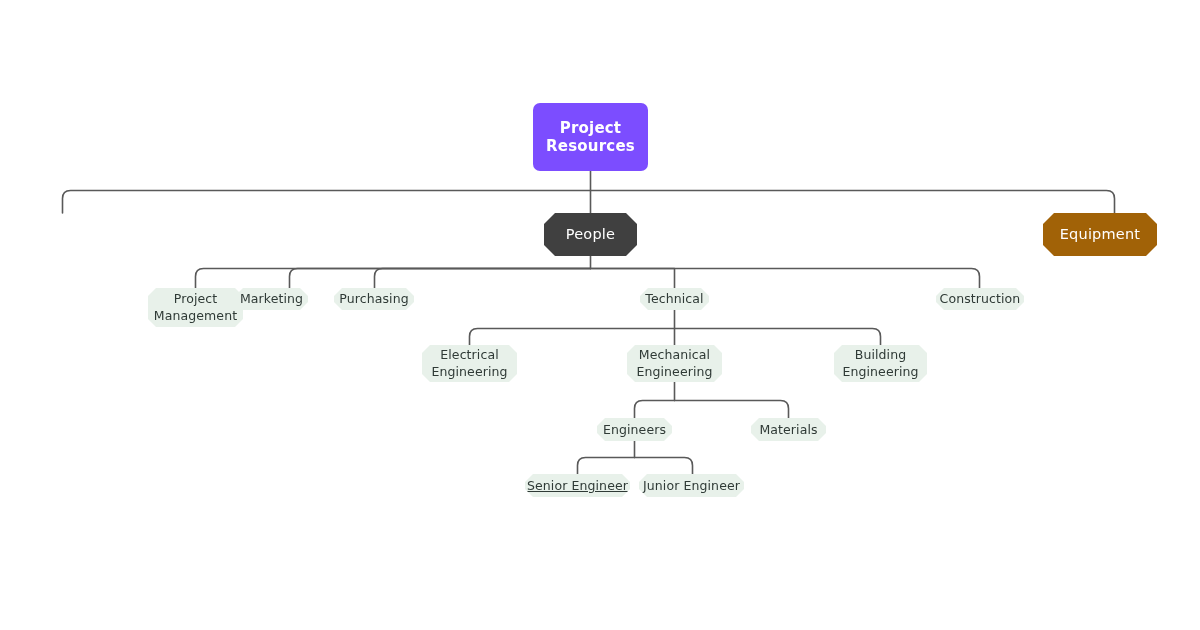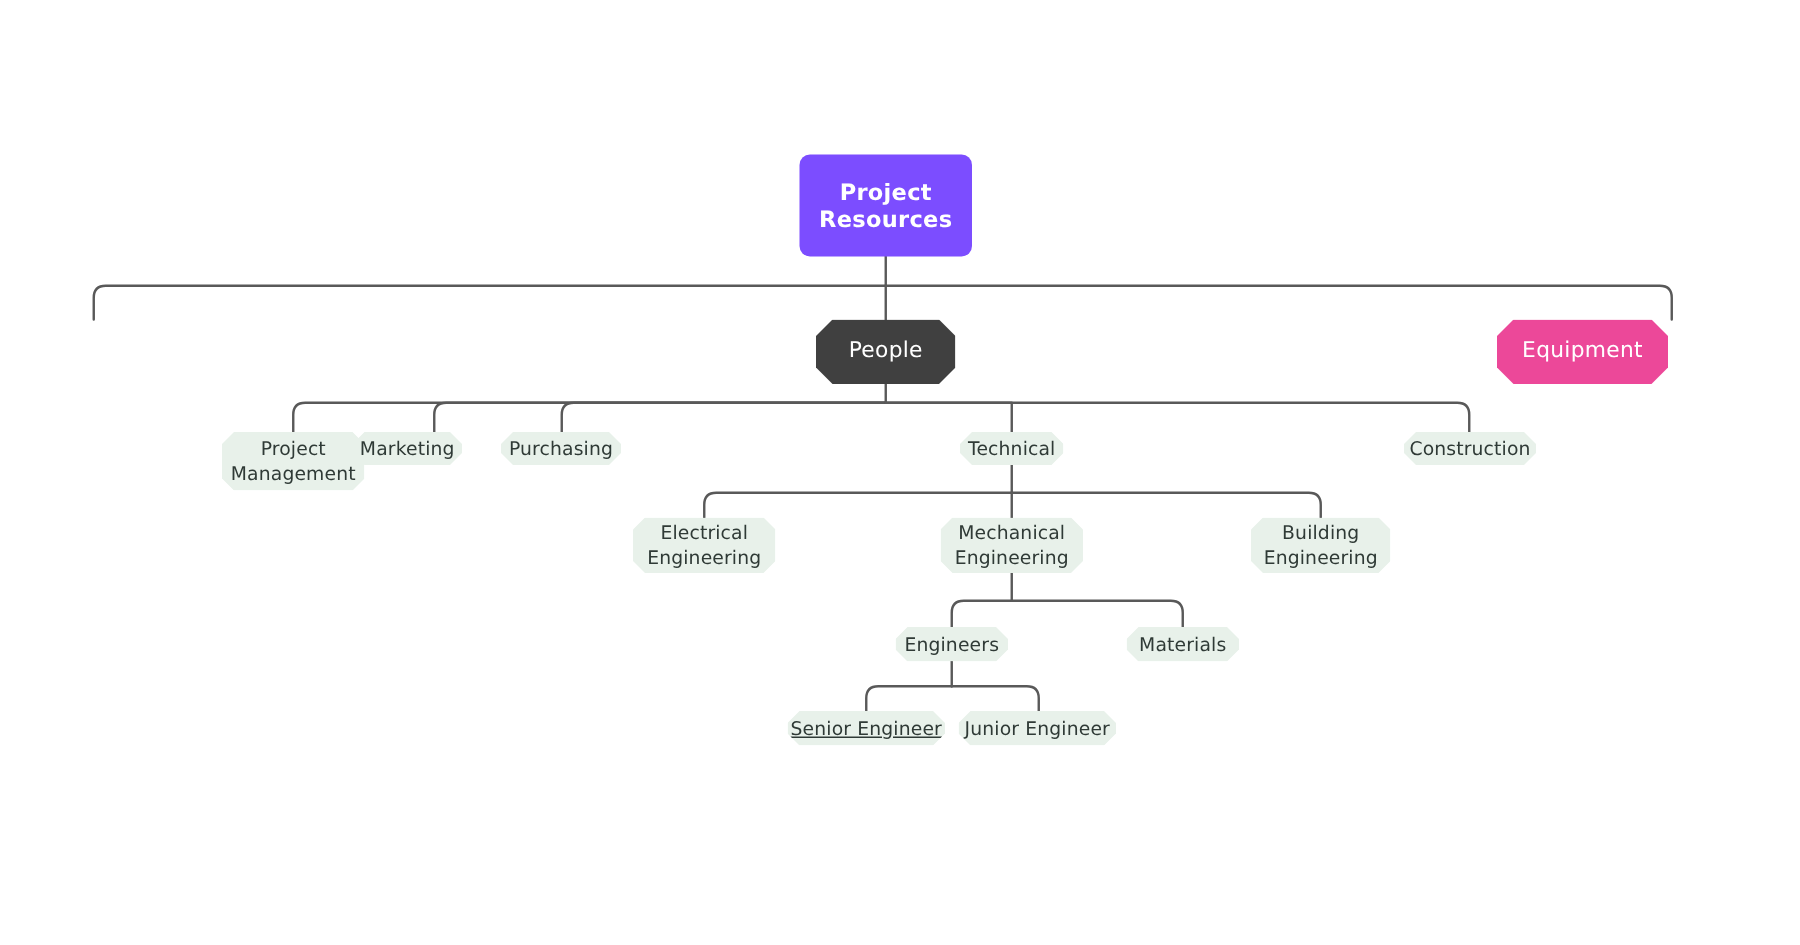--- a/index.html
+++ b/index.html
@@ -110,21 +110,21 @@
       <path d="M634.5,457.5 L684.5,457.5 Q692.5,457.5 692.5,465.5 L692.5,474"></path>
     </g>
   </svg>
 
   <div class="node root" style="left:533px; top:103px; width:115px; height:68px; background:#7c4dff;">Project
 Resources</div>
 
 
   <div class="node branch" style="left:544px; top:213px; width:93px; height:43px; background:#404040;">People</div>
 
-  <div class="node branch" style="left:998px; top:213px; width:114px; height:43px; background:#ec4899;">Equipment</div>
+  <div class="node branch" style="left:1043px; top:213px; width:114px; height:43px; background:#a16207;">Equipment</div>
 
   <div class="node leaf two-line" style="left:148px; top:288px; width:95px; height:39px;">Project
 Management</div>
 
   <div class="node leaf" style="left:235px; top:288px; width:73px; height:22px;">Marketing</div>
 
   <div class="node leaf" style="left:334px; top:288px; width:80px; height:22px;">Purchasing</div>
 
   <div class="node leaf" style="left:640px; top:288px; width:69px; height:22px;">Technical</div>
 

